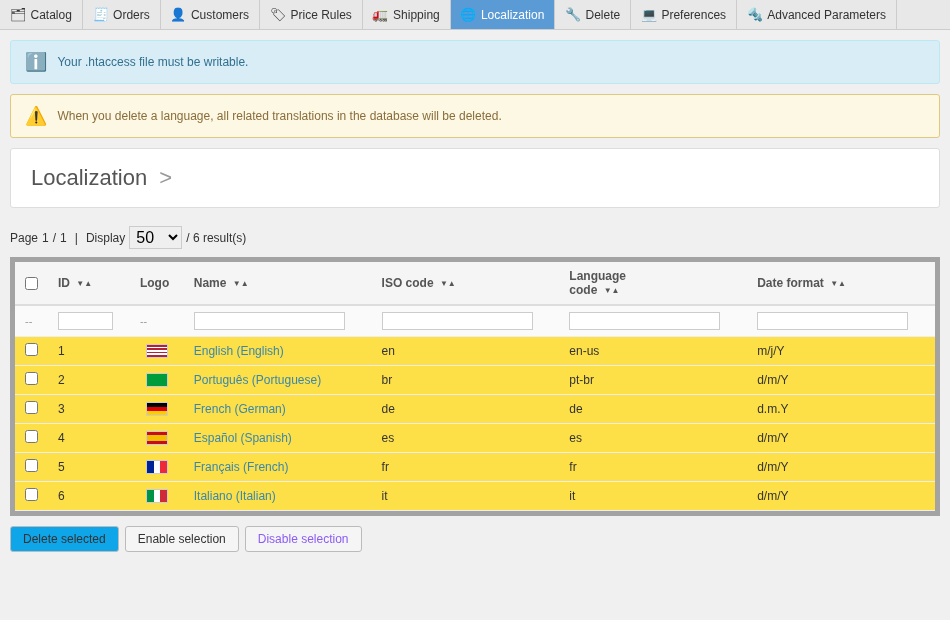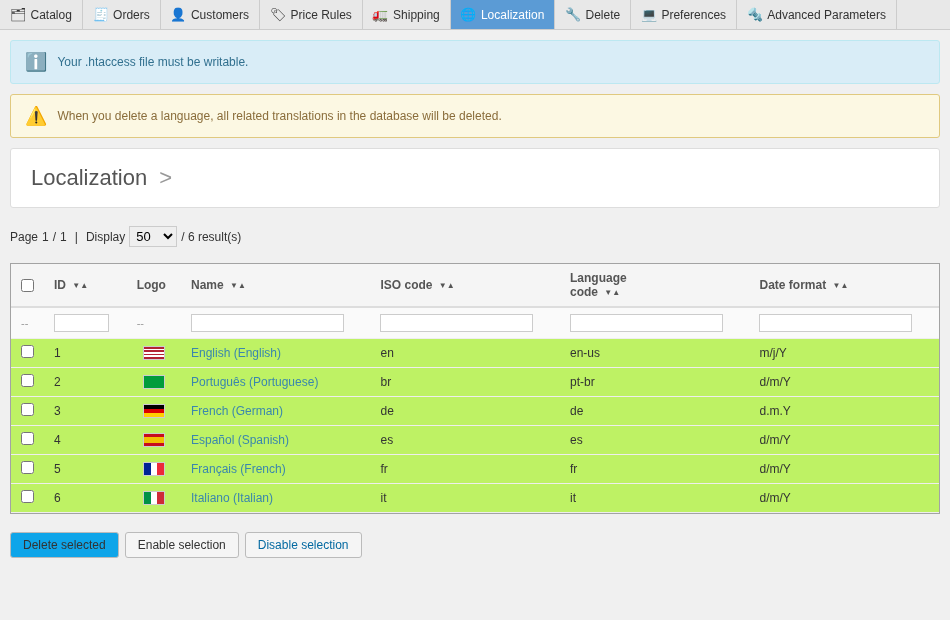--- a/index.html
+++ b/index.html
@@ -21,24 +21,24 @@
     .alert-warning { background: #fcf8e3; border: 1px solid #e0c97f; color: #8a6d3b; }
     .alert-icon { margin-right: 10px; font-size: 18px; }
 
     
     .breadcrumb-section { background: white; margin: 10px; padding: 16px 20px; border: 1px solid #ddd; border-radius: 3px; }
     .breadcrumb-title { font-size: 22px; color: #555; display: flex; align-items: center; gap: 12px; }
     .breadcrumb-title .separator { color: #999; }
 
     
     .pagination-bar { display: flex; align-items: center; gap: 4px; padding: 8px 10px; font-size: 12px; }
-    .pagination-bar select { font-size: 13px; padding: 1px 2px; border: 1px solid #ccc; }
-
-    
-    .table-container { margin: 8px 10px; background: #bef264; border: 1px solid #a3a3a3; }
+    .pagination-bar select { font-size: 16px; padding: 1px 2px; border: 1px solid #ccc; }
+
+    
+    .table-container { margin: 0 10px; background: #fde047; border: 5px solid #a3a3a3; }
     table { width: 100%; border-collapse: collapse; font-size: 12px; }
     th { background: #f5f5f5; border-bottom: 2px solid #ddd; padding: 7px 10px; text-align: left; font-weight: bold; color: #555; }
     th .sort-icons { display: inline-flex; flex-direction: column; margin-left: 3px; font-size: 8px; line-height: 1; vertical-align: middle; }
     td { padding: 6px 10px; border-bottom: 1px solid #eee; vertical-align: middle; }
     .filter-row td { background: #fafafa; }
     .filter-row td input { width: 90%; padding: 2px 4px; border: 1px solid #ccc; font-size: 11px; }
     .filter-row td .dash { color: #999; font-size: 11px; }
     .flag-cell { display: flex; align-items: center; justify-content: center; }
     .flag { width: 22px; height: 14px; display: inline-block; border: 1px solid #ccc; }
     
@@ -50,21 +50,21 @@
     .flag-it { background: linear-gradient(90deg, #009246 0%, #009246 33%, white 33%, white 66%, #ce2b37 66%); }
     .checkbox-col { width: 30px; }
     input[type=checkbox] { cursor: pointer; }
     a.lang-link { color: #3a87ad; text-decoration: none; }
 
     
     .actions-bar { padding: 10px; display: flex; gap: 6px; }
     .btn { padding: 5px 12px; font-size: 12px; border: 1px solid; border-radius: 3px; cursor: pointer; }
     .btn-danger { background: #0ea5e9; border-color: #bbb; color: #333; }
     .btn-success { background: #f5f5f5; border-color: #bbb; color: #333; text-align: center; }
-    .btn-default { background: #f5f5f5; border-color: #bbb; color: #0369a1; }
+    .btn-default { background: #f5f5f5; border-color: #bbb; color: #8b5cf6; }
 
     
     .select-all-container { display: flex; align-items: center; justify-content: center; }
   </style>
 </head>
 <body>
 
 <nav class="top-nav">
   <a>
       <span class="nav-icon">🗂</span>

